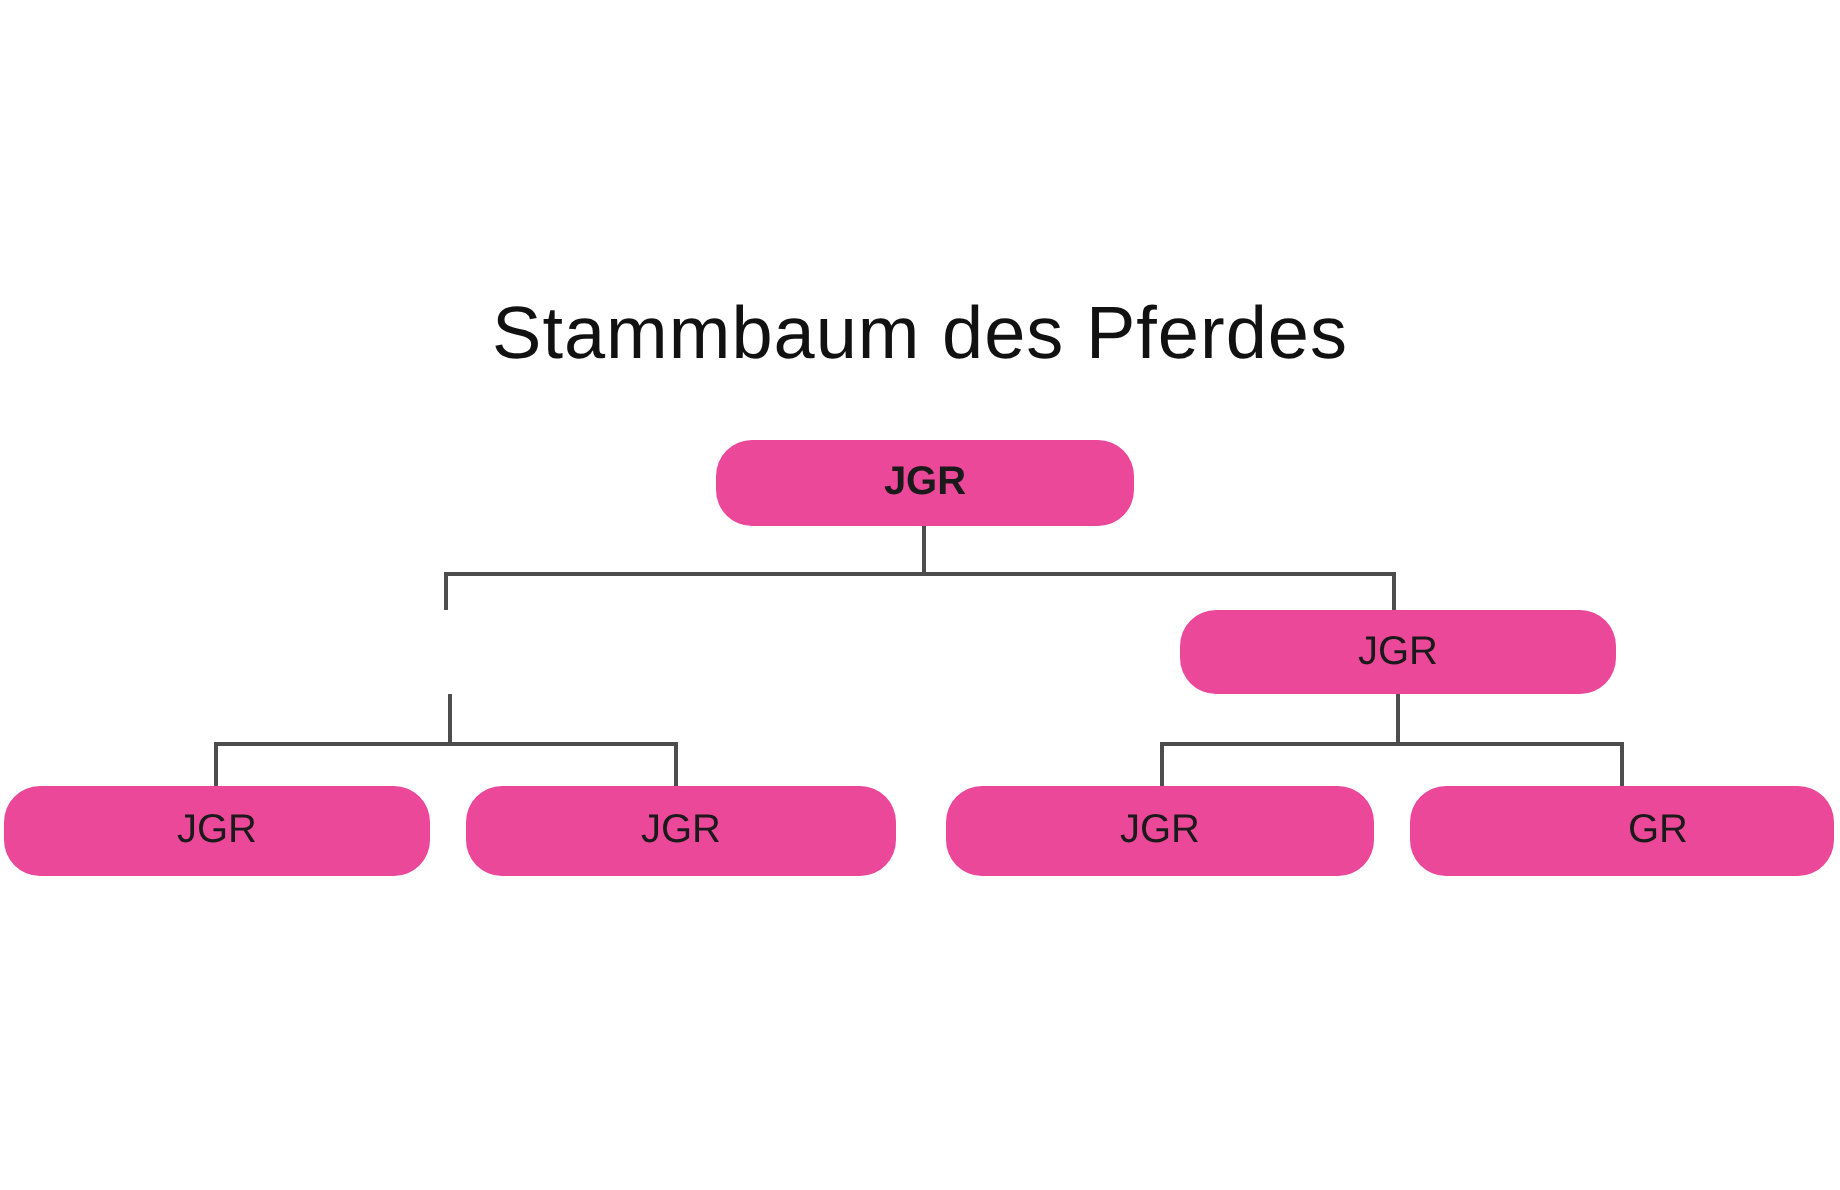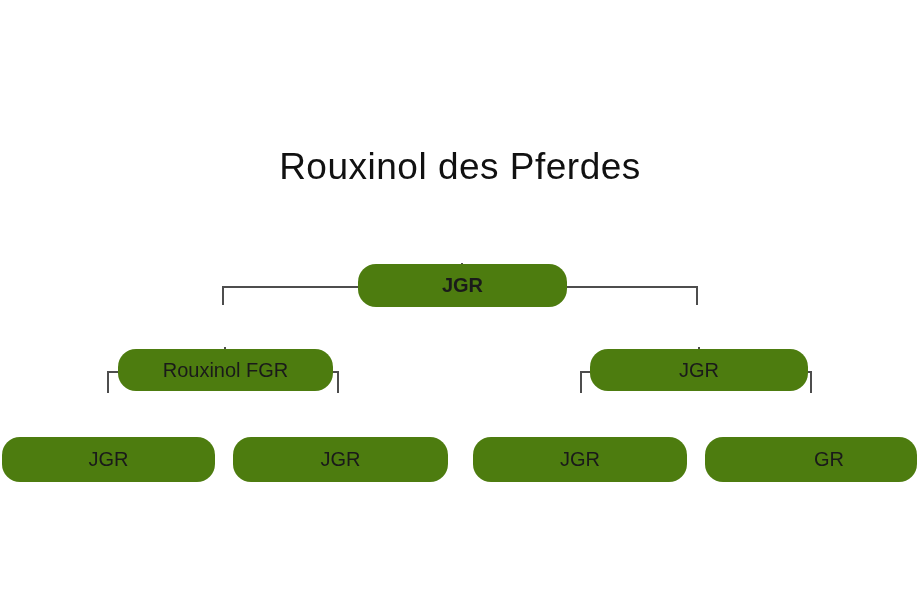--- a/index.html
+++ b/index.html
@@ -21,29 +21,28 @@
     left: 0;
     width: 920px;
     text-align: center;
     font-size: 37px;
     font-weight: 400;
     color: #111111;
     letter-spacing: 0.5px;
   }
   .node {
     position: absolute;
-    background: #4d7c0f;
+    background: #ec4899;
     border-radius: 18px;
     display: flex;
     align-items: center;
     justify-content: center;
     font-size: 20px;
     color: #1a1a1a;
     box-sizing: border-box;
-    margin-top: 44px;
   }
   .node.bold { font-weight: 700; }
 
   
   .n-root { left: 358px; top: 220px; width: 209px; height: 43px; }
   .n-l2a  { left: 118px; top: 305px; width: 215px; height: 42px; }
   .n-l2b  { left: 590px; top: 305px; width: 218px; height: 42px; }
   .n-l3a  { left: 2px;   top: 393px; width: 213px; height: 45px; }
   .n-l3b  { left: 233px; top: 393px; width: 215px; height: 45px; }
   .n-l3c  { left: 473px; top: 393px; width: 214px; height: 45px; }
@@ -70,40 +69,39 @@
   .c-l2b-drop   { left: 698px; top: 347px; height: 26px; }
   .c-l2b-h      { left: 580px; top: 371px; width: 232px; }
   .c-l2b-left   { left: 580px; top: 371px; height: 22px; }
   .c-l2b-right  { left: 810px; top: 371px; height: 22px; }
 </style>
 </head>
 <body>
 
 <div class="canvas">
 
-  <div class="title">Rouxinol des Pferdes</div>
+  <div class="title">Stammbaum des Pferdes</div>
 
   <div class="vline c-root-drop"></div>
   <div class="hline c-l1-h"></div>
   <div class="vline c-l1-left"></div>
   <div class="vline c-l1-right"></div>
 
   <div class="vline c-l2a-drop"></div>
   <div class="hline c-l2a-h"></div>
   <div class="vline c-l2a-left"></div>
   <div class="vline c-l2a-right"></div>
 
   <div class="vline c-l2b-drop"></div>
   <div class="hline c-l2b-h"></div>
   <div class="vline c-l2b-left"></div>
   <div class="vline c-l2b-right"></div>
 
   <div class="node bold n-root">JGR</div>
 
-  <div class="node n-l2a">Rouxinol FGR</div>
   <div class="node n-l2b">JGR</div>
 
   <div class="node n-l3a">JGR</div>
   <div class="node n-l3b">JGR</div>
   <div class="node n-l3c">JGR</div>
   <div class="node n-l3d">GR</div>
 
 </div>
 
 </body></html>

